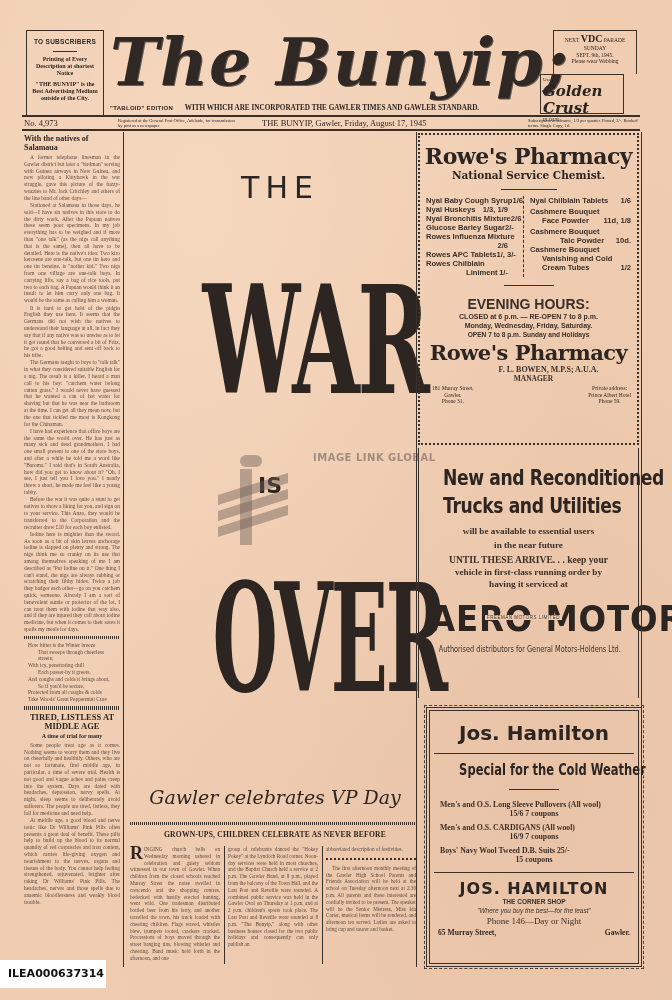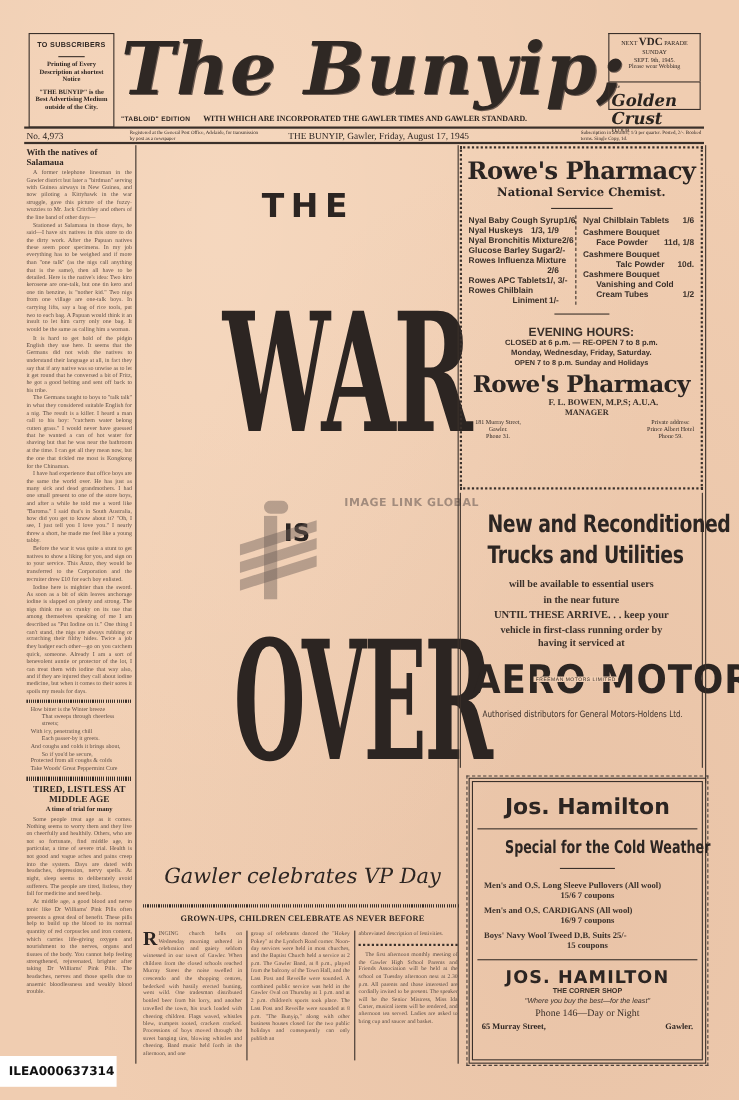--- a/index.html
+++ b/index.html
@@ -22,36 +22,36 @@
   
   .sub-box { left: 26px; top: 30px; width: 78px; height: 86px; border: 1.5px solid #3a302a; padding: 3px 4px; text-align: center; font-size: 6px; line-height: 1.15; }
   .sub-box .sb-title { font-family: "Liberation Sans", sans-serif; font-weight: bold; font-size: 6.5px; margin-top: 4px; letter-spacing: 0.3px; }
   .sub-box .sb-rule { width: 24px; height: 1px; background: #3a302a; margin: 6px auto 4px; }
   .sub-box .sb-text { font-weight: bold; font-size: 6px; margin-bottom: 4px; }
   .title-main { left: 110px; top: 22px; width: 440px; height: 80px; font-family: "DejaVu Serif", serif; font-weight: bold; font-size: 66px; letter-spacing: 1px; color: #2f2824; font-style: italic; line-height: 80px; white-space: nowrap; text-shadow: 1px 1px 0 #6b5a50; }
   .tag-line { left: 110px; top: 104px; width: 440px; font-size: 7.2px; font-weight: bold; white-space: nowrap; }
   .tag-line .tabloid { font-family: "Liberation Sans", sans-serif; font-size: 6px; margin-right: 10px; letter-spacing: 0.3px; }
   .vdc-box { left: 553px; top: 30px; width: 84px; height: 44px; border: 1.5px solid #3a302a; border-bottom: none; text-align: center; font-size: 5.5px; line-height: 1.2; padding-top: 2px; }
   .vdc-box .vdc-big { font-size: 10px; font-weight: bold; }
-  .crust-box { left: 553px; top: 74px; width: 84px; height: 26px; border: 1.5px solid #3a302a; padding: 2px; }
+  .crust-box { left: 540px; top: 74px; width: 84px; height: 40px; border: 1.5px solid #3a302a; padding: 2px; }
   .crust-box .crust-text { font-family: "DejaVu Serif", serif; font-style: italic; font-weight: bold; font-size: 15px; line-height: 17px; color: #2a2420; }
   .crust-box .crust-small { font-size: 5px; line-height: 6px; }
   .rule-thick { left: 22px; height: 2px; background: #3a302a; }
   .dateline { top: 118px; font-size: 8.5px; white-space: nowrap; }
   .tiny { font-size: 4.5px; line-height: 5px; }
 
   
   .lcol { left: 24px; top: 134px; width: 96px; font-size: 5.4px; line-height: 6.8px; text-align: justify; color: #5a4c44; }
   .lcol h3 { font-size: 8px; line-height: 9px; color: #2e2622; font-weight: bold; margin-bottom: 2px; text-align: left; }
   .lcol p { text-indent: 6px; margin-bottom: 0.5px; }
   .col-divider { width: 1px; background: #3a302a; }
   .dotted-rule { height: 3px; background: repeating-linear-gradient(90deg, #3a302a 0 1px, transparent 1px 2px); }
 
   
-  .hl-the { left: 210px; top: 170px; width: 140px; text-align: center; font-family: "DejaVu Sans", sans-serif; font-weight: bold; font-size: 30px; letter-spacing: 6px; color: #2c2522; }
+  .hl-the { left: 210px; top: 170px; width: 140px; text-align: center; font-family: "DejaVu Sans", sans-serif; font-weight: normal; font-size: 30px; letter-spacing: 6px; color: #2c2522; }
   .hl-war { left: 150px; top: 250px; width: 250px; text-align: center; font-family: "DejaVu Serif", serif; font-weight: bold; font-size: 150px; line-height: 180px; color: #2c2522; transform: scaleX(0.58); transform-origin: center; letter-spacing: -4px; }
   .hl-is { left: 230px; top: 473px; width: 80px; text-align: center; font-family: "DejaVu Sans", sans-serif; font-weight: bold; font-size: 22px; color: #2c2522; }
   .hl-over { left: 150px; top: 548px; width: 250px; text-align: center; font-family: "DejaVu Serif", serif; font-weight: bold; font-size: 150px; line-height: 180px; color: #2c2522; transform: scaleX(0.5); transform-origin: center; letter-spacing: -4px; }
 
   
   .wm-text { left: 313px; top: 452px; font-family: "DejaVu Sans", sans-serif; font-weight: bold; font-size: 10px; color: rgba(110,95,88,0.6); letter-spacing: 0.5px; white-space: nowrap; }
   .wm-big { left: 312px; top: 474px; font-family: "DejaVu Sans", sans-serif; font-weight: bold; font-size: 70px; line-height: 70px; color: rgba(110,95,88,0.45); letter-spacing: 6px; white-space: nowrap; }
   .wm-logo { left: 218px; top: 455px; width: 70px; height: 90px; }
 
   
@@ -256,21 +256,21 @@
             <span>Vanishing and Cold</span>
             <span></span>
           </div>
         <div class="ph-row" style="padding-left:12px;gap:11px;">
             <span>Cream Tubes</span>
             <span>1/2</span>
           </div>
       </div>
     </div>
     <div style="width:50px; height:1px; background:#3a302a; margin:8px auto 10px;"></div>
-    <div class="ph-center" style="font-size:11px;">EVENING HOURS:</div>
+    <div class="ph-center" style="font-size:14px;">EVENING HOURS:</div>
     <div class="ph-center" style="font-size:7px; line-height:9px;">CLOSED at 6 p.m. — RE-OPEN 7 to 8 p.m.</div>
     <div class="ph-center" style="font-size:7px; line-height:9px;">Monday, Wednesday, Friday, Saturday.</div>
     <div class="ph-center" style="font-size:6.6px; line-height:10px;">OPEN 7 to 8 p.m. Sunday and Holidays</div>
     <div class="ph-title" style="font-size:21px;">Rowe's Pharmacy</div>
     <div class="ph-center" style="font-family:'Liberation Serif',serif; font-size:8px; padding-left:40px;">F. L. BOWEN, M.P.S; A.U.A.</div>
     <div class="ph-center" style="font-family:'Liberation Serif',serif; font-size:7.5px; padding-left:10px;">MANAGER</div>
     <div style="display:flex; justify-content:space-between; padding:2px 6px 0 12px; font-size:5.5px; line-height:6.5px; text-align:center;">
       <div>
         <div>181 Murray Street,</div>
         <div>Gawler.</div>

